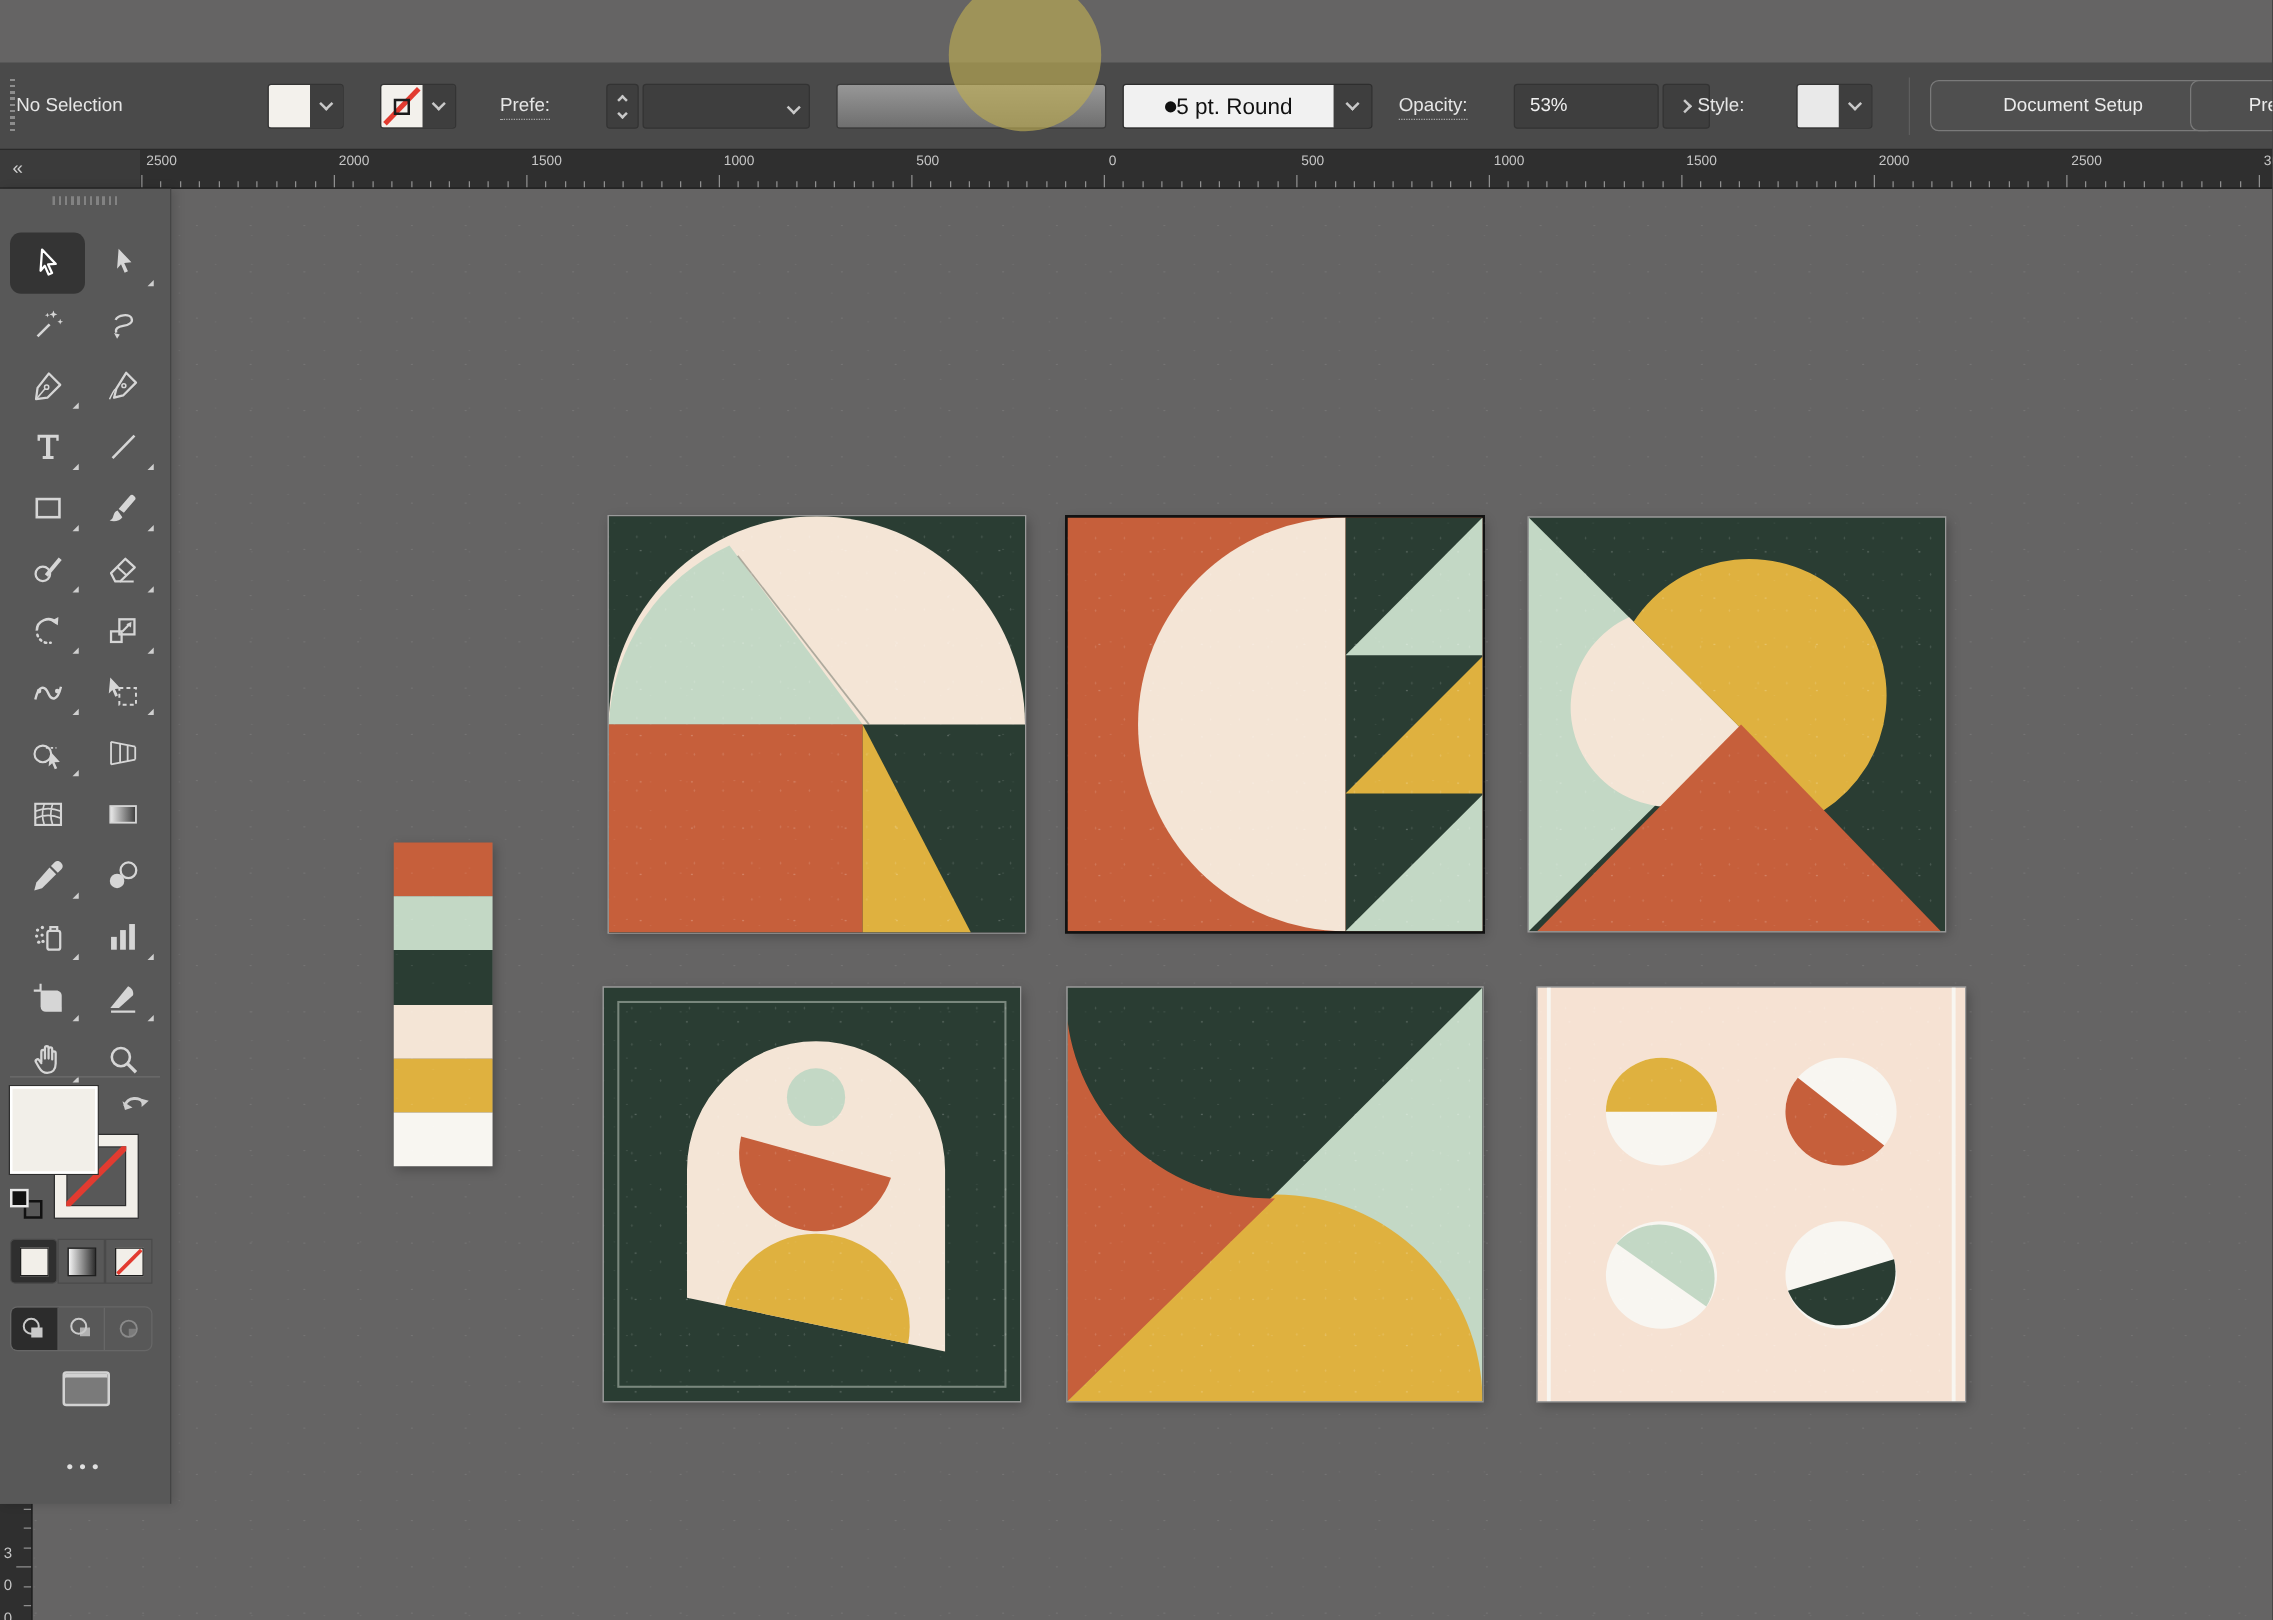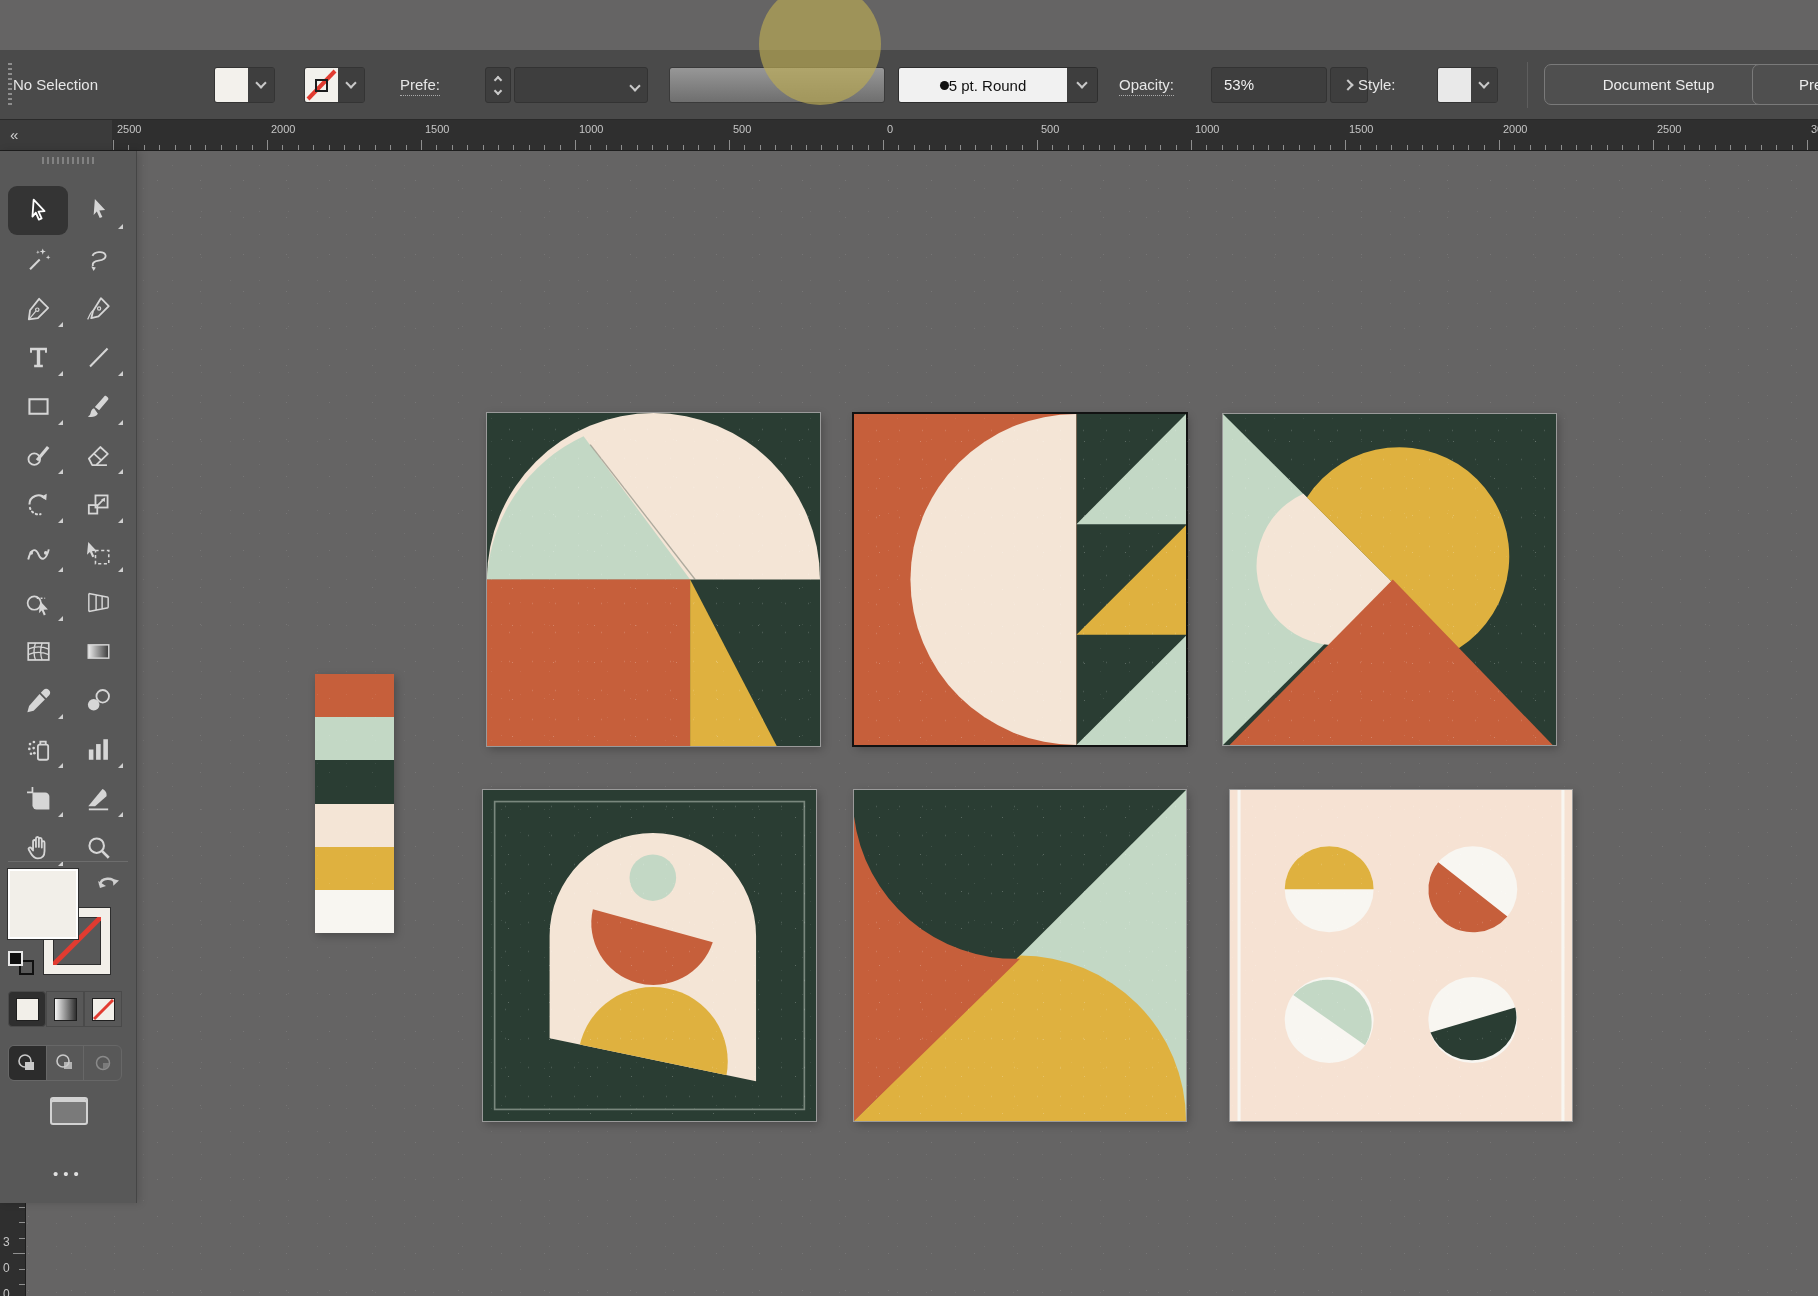--- a/index.html
+++ b/index.html
@@ -35,21 +35,21 @@
   .slash-sw svg, .mini-ring { position:absolute; inset:0; }
   .mini-ring { margin:auto; width:13px; height:13px; border:2px solid #1c1c1c; background:transparent; }
   .box { position:absolute; top:17px; height:36px; background:#3e3e3e; border:1px solid #333; border-radius:3px; }
   .stepper { display:flex; flex-direction:column; align-items:center; justify-content:center; gap:5px; }
   .stepper .chev { width:6px; height:6px; border-width:2px; }
   .chev.up { transform:rotate(-135deg); }
   .chev.right { transform:rotate(-45deg); }
   .dd-right { position:absolute; right:8px; top:14px; }
   .profilebox { background:linear-gradient(#979797,#6f6f6f); border:1px solid #3a3a3a; }
   .brush-combo { display:flex; border:1px solid #2e2e2e; border-radius:3px; overflow:hidden; }
-  .brush-white { width:168px; background:#f1f1f1; display:flex; align-items:center; justify-content:center; gap:0; font-size:15px; color:#111; }
+  .brush-white { width:168px; background:#f1f1f1; display:flex; align-items:center; justify-content:center; gap:0; font-size:18px; color:#111; }
   .brush-dot { width:9px; height:9px; border-radius:50%; background:#111; }
   .brush-dd { width:30px; background:#3e3e3e; display:flex; align-items:center; justify-content:center; }
   .valbox { color:#f0f0f0; font-size:15px; line-height:34px; padding-left:12px; }
   .cb-btn { position:absolute; top:14px; height:41px; border:1px solid #7a7a7a; border-radius:7px; background:#4f4f4f; color:#ececec; font-size:15px; line-height:39px; text-align:center; white-space:nowrap; padding:0 18px; }
   .cb-divider { position:absolute; left:1527px; top:12px; width:1px; height:46px; background:#5e5e5e; }
   
   .ruler-h { position:absolute; left:0; top:120px; width:1818px; height:31px; background:#2f2f2f; border-bottom:1px solid #1e1e1e; overflow:hidden; z-index:3; }
   .tick { position:absolute; bottom:0; width:1px; background:#8f8f8f; }
   .tick.minor { height:5px; }
   .tick.major { height:10px; }

